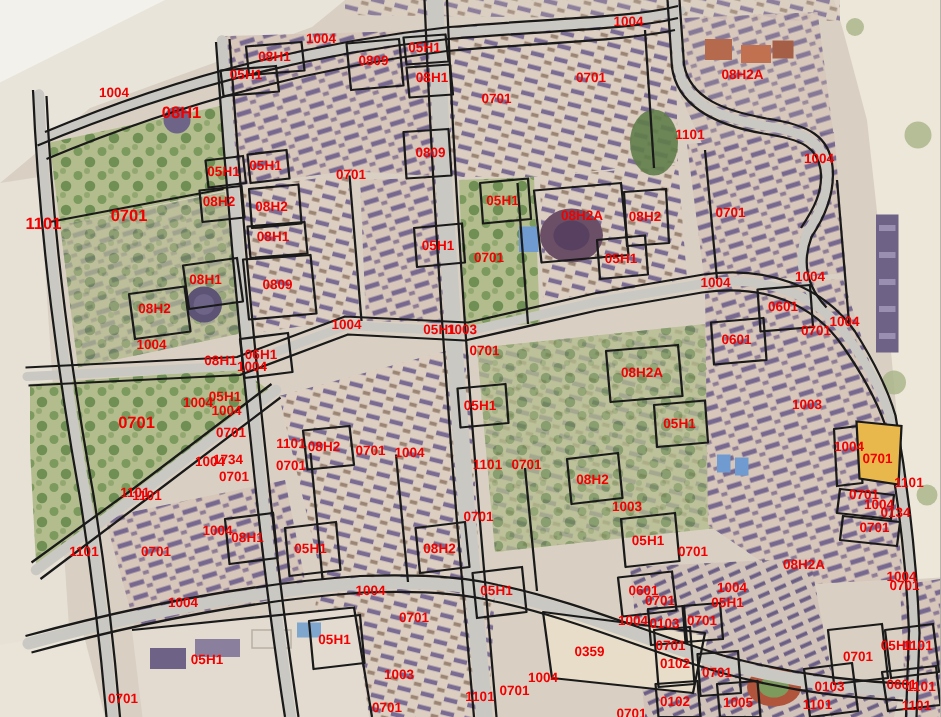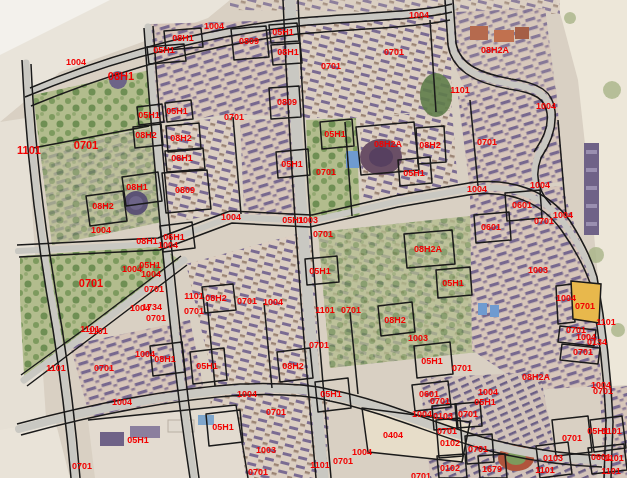--- a/index.html
+++ b/index.html
@@ -288,33 +288,33 @@
       <span class="plbl" style="left: 82px; top: 466px; color: rgb(242, 0, 0);">0701</span>
       <span class="plbl" style="left: 247px; top: 394px; color: rgb(242, 0, 0);">1004</span>
       <span class="plbl" style="left: 276px; top: 412px; color: rgb(242, 0, 0);">0701</span>
       <span class="plbl" style="left: 223px; top: 427px; color: rgb(242, 0, 0);">05H1</span>
       <span class="plbl" style="left: 331px; top: 394px; color: rgb(242, 0, 0);">05H1</span>
       <span class="plbl" style="left: 266px; top: 450px; color: rgb(242, 0, 0);">1003</span>
       <span class="plbl" style="left: 258px; top: 472px; color: rgb(242, 0, 0);">0701</span>
       <span class="plbl" style="left: 320px; top: 465px; color: rgb(242, 0, 0);">1101</span>
       <span class="plbl" style="left: 343px; top: 461px; color: rgb(242, 0, 0);">0701</span>
       <span class="plbl" style="left: 362px; top: 452px; color: rgb(242, 0, 0);">1004</span>
-      <span class="plbl" style="left: 393px; top: 435px; color: rgb(242, 0, 0);">0404</span>
+      <span class="plbl" style="left: 393px; top: 435px; color: rgb(242, 0, 0);">0359</span>
       <span class="plbl" style="left: 429px; top: 394px; color: rgb(242, 0, 0);">0601</span>
       <span class="plbl" style="left: 440px; top: 401px; color: rgb(242, 0, 0);">0701</span>
       <span class="plbl" style="left: 422px; top: 414px; color: rgb(242, 0, 0);">1004</span>
       <span class="plbl" style="left: 443px; top: 416px; color: rgb(242, 0, 0);">0103</span>
       <span class="plbl" style="left: 468px; top: 414px; color: rgb(242, 0, 0);">0701</span>
       <span class="plbl" style="left: 488px; top: 392px; color: rgb(242, 0, 0);">1004</span>
       <span class="plbl" style="left: 485px; top: 402px; color: rgb(242, 0, 0);">05H1</span>
       <span class="plbl" style="left: 447px; top: 431px; color: rgb(242, 0, 0);">0701</span>
       <span class="plbl" style="left: 450px; top: 443px; color: rgb(242, 0, 0);">0102</span>
       <span class="plbl" style="left: 478px; top: 449px; color: rgb(242, 0, 0);">0701</span>
       <span class="plbl" style="left: 450px; top: 468px; color: rgb(242, 0, 0);">0102</span>
-      <span class="plbl" style="left: 492px; top: 469px; color: rgb(242, 0, 0);">1679</span>
+      <span class="plbl" style="left: 492px; top: 469px; color: rgb(242, 0, 0);">1005</span>
       <span class="plbl" style="left: 536px; top: 377px; color: rgb(242, 0, 0);">08H2A</span>
       <span class="plbl" style="left: 601px; top: 385px; color: rgb(242, 0, 0);">1004</span>
       <span class="plbl" style="left: 603px; top: 391px; color: rgb(242, 0, 0);">0701</span>
       <span class="plbl" style="left: 572px; top: 438px; color: rgb(242, 0, 0);">0701</span>
       <span class="plbl" style="left: 598px; top: 431px; color: rgb(242, 0, 0);">05H1</span>
       <span class="plbl" style="left: 612px; top: 431px; color: rgb(242, 0, 0);">1101</span>
       <span class="plbl" style="left: 553px; top: 458px; color: rgb(242, 0, 0);">0103</span>
       <span class="plbl" style="left: 601px; top: 457px; color: rgb(242, 0, 0);">0601</span>
       <span class="plbl" style="left: 614px; top: 458px; color: rgb(242, 0, 0);">1101</span>
       <span class="plbl" style="left: 611px; top: 471px; color: rgb(242, 0, 0);">1101</span>

